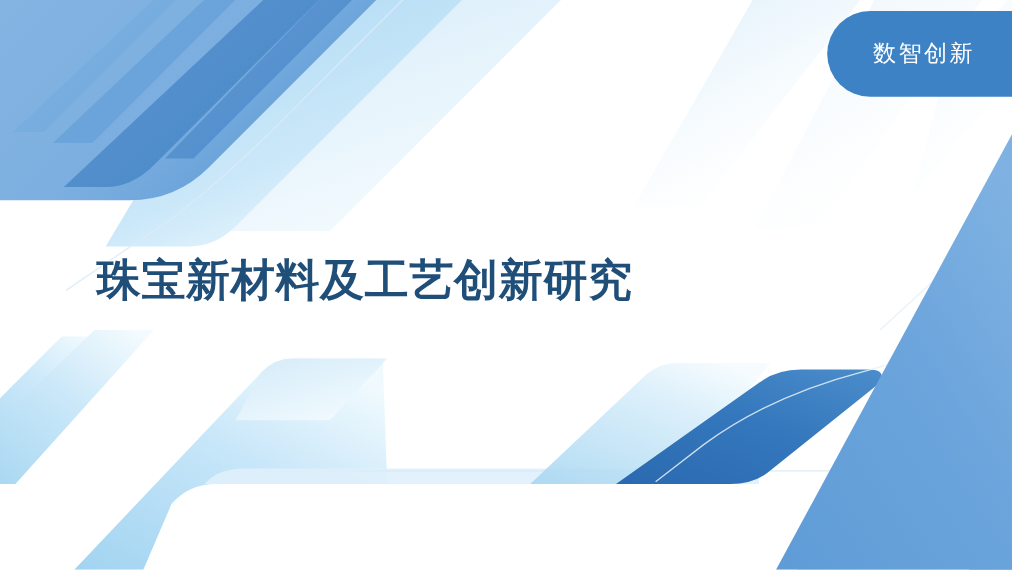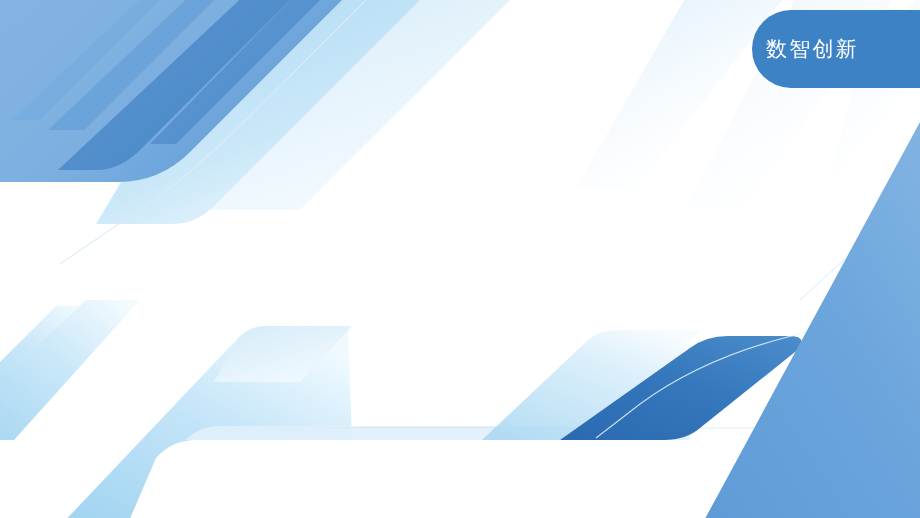--- a/index.html
+++ b/index.html
@@ -29,20 +29,21 @@
     position: absolute;
     left: 752px;
     top: 10px;
     width: 168px;
     height: 78px;
     background: #3d82c4;
     border-top-left-radius: 39px;
     border-bottom-left-radius: 39px;
     display: flex;
     flex-direction: column;
+    align-items: center;
     justify-content: center;
     box-sizing: border-box;
     padding-left: 14px;
     padding-right: 6px;
   }
   .badge-line {
     color: #ffffff;
     font-size: 21px;
     line-height: 1.32;
     letter-spacing: 2.2px;
@@ -174,14 +175,15 @@
     <path d="M 806,528 L 920,400 L 920,528 Z" fill="url(#gCorner)" opacity="0"></path>
     <path d="M 880,528 L 920,528 L 920,122 L 898,122 Z" fill="url(#gCorner)" opacity="0"></path>
     <path d="M 920,122 L 920,528 L 886,528 L 700,528 Z" fill="url(#gCorner)"></path>
     <path d="M 700,528 L 886,528 L 790,400 Z" fill="url(#gCornerLt)" opacity="0"></path>
   </svg>
 
   <div id="badge">
     <div class="badge-line">数智创新</div>
   </div>
 
+  <div id="title">珠宝新材料及工艺创新研究</div>
 
 </div>
 
 </body></html>

